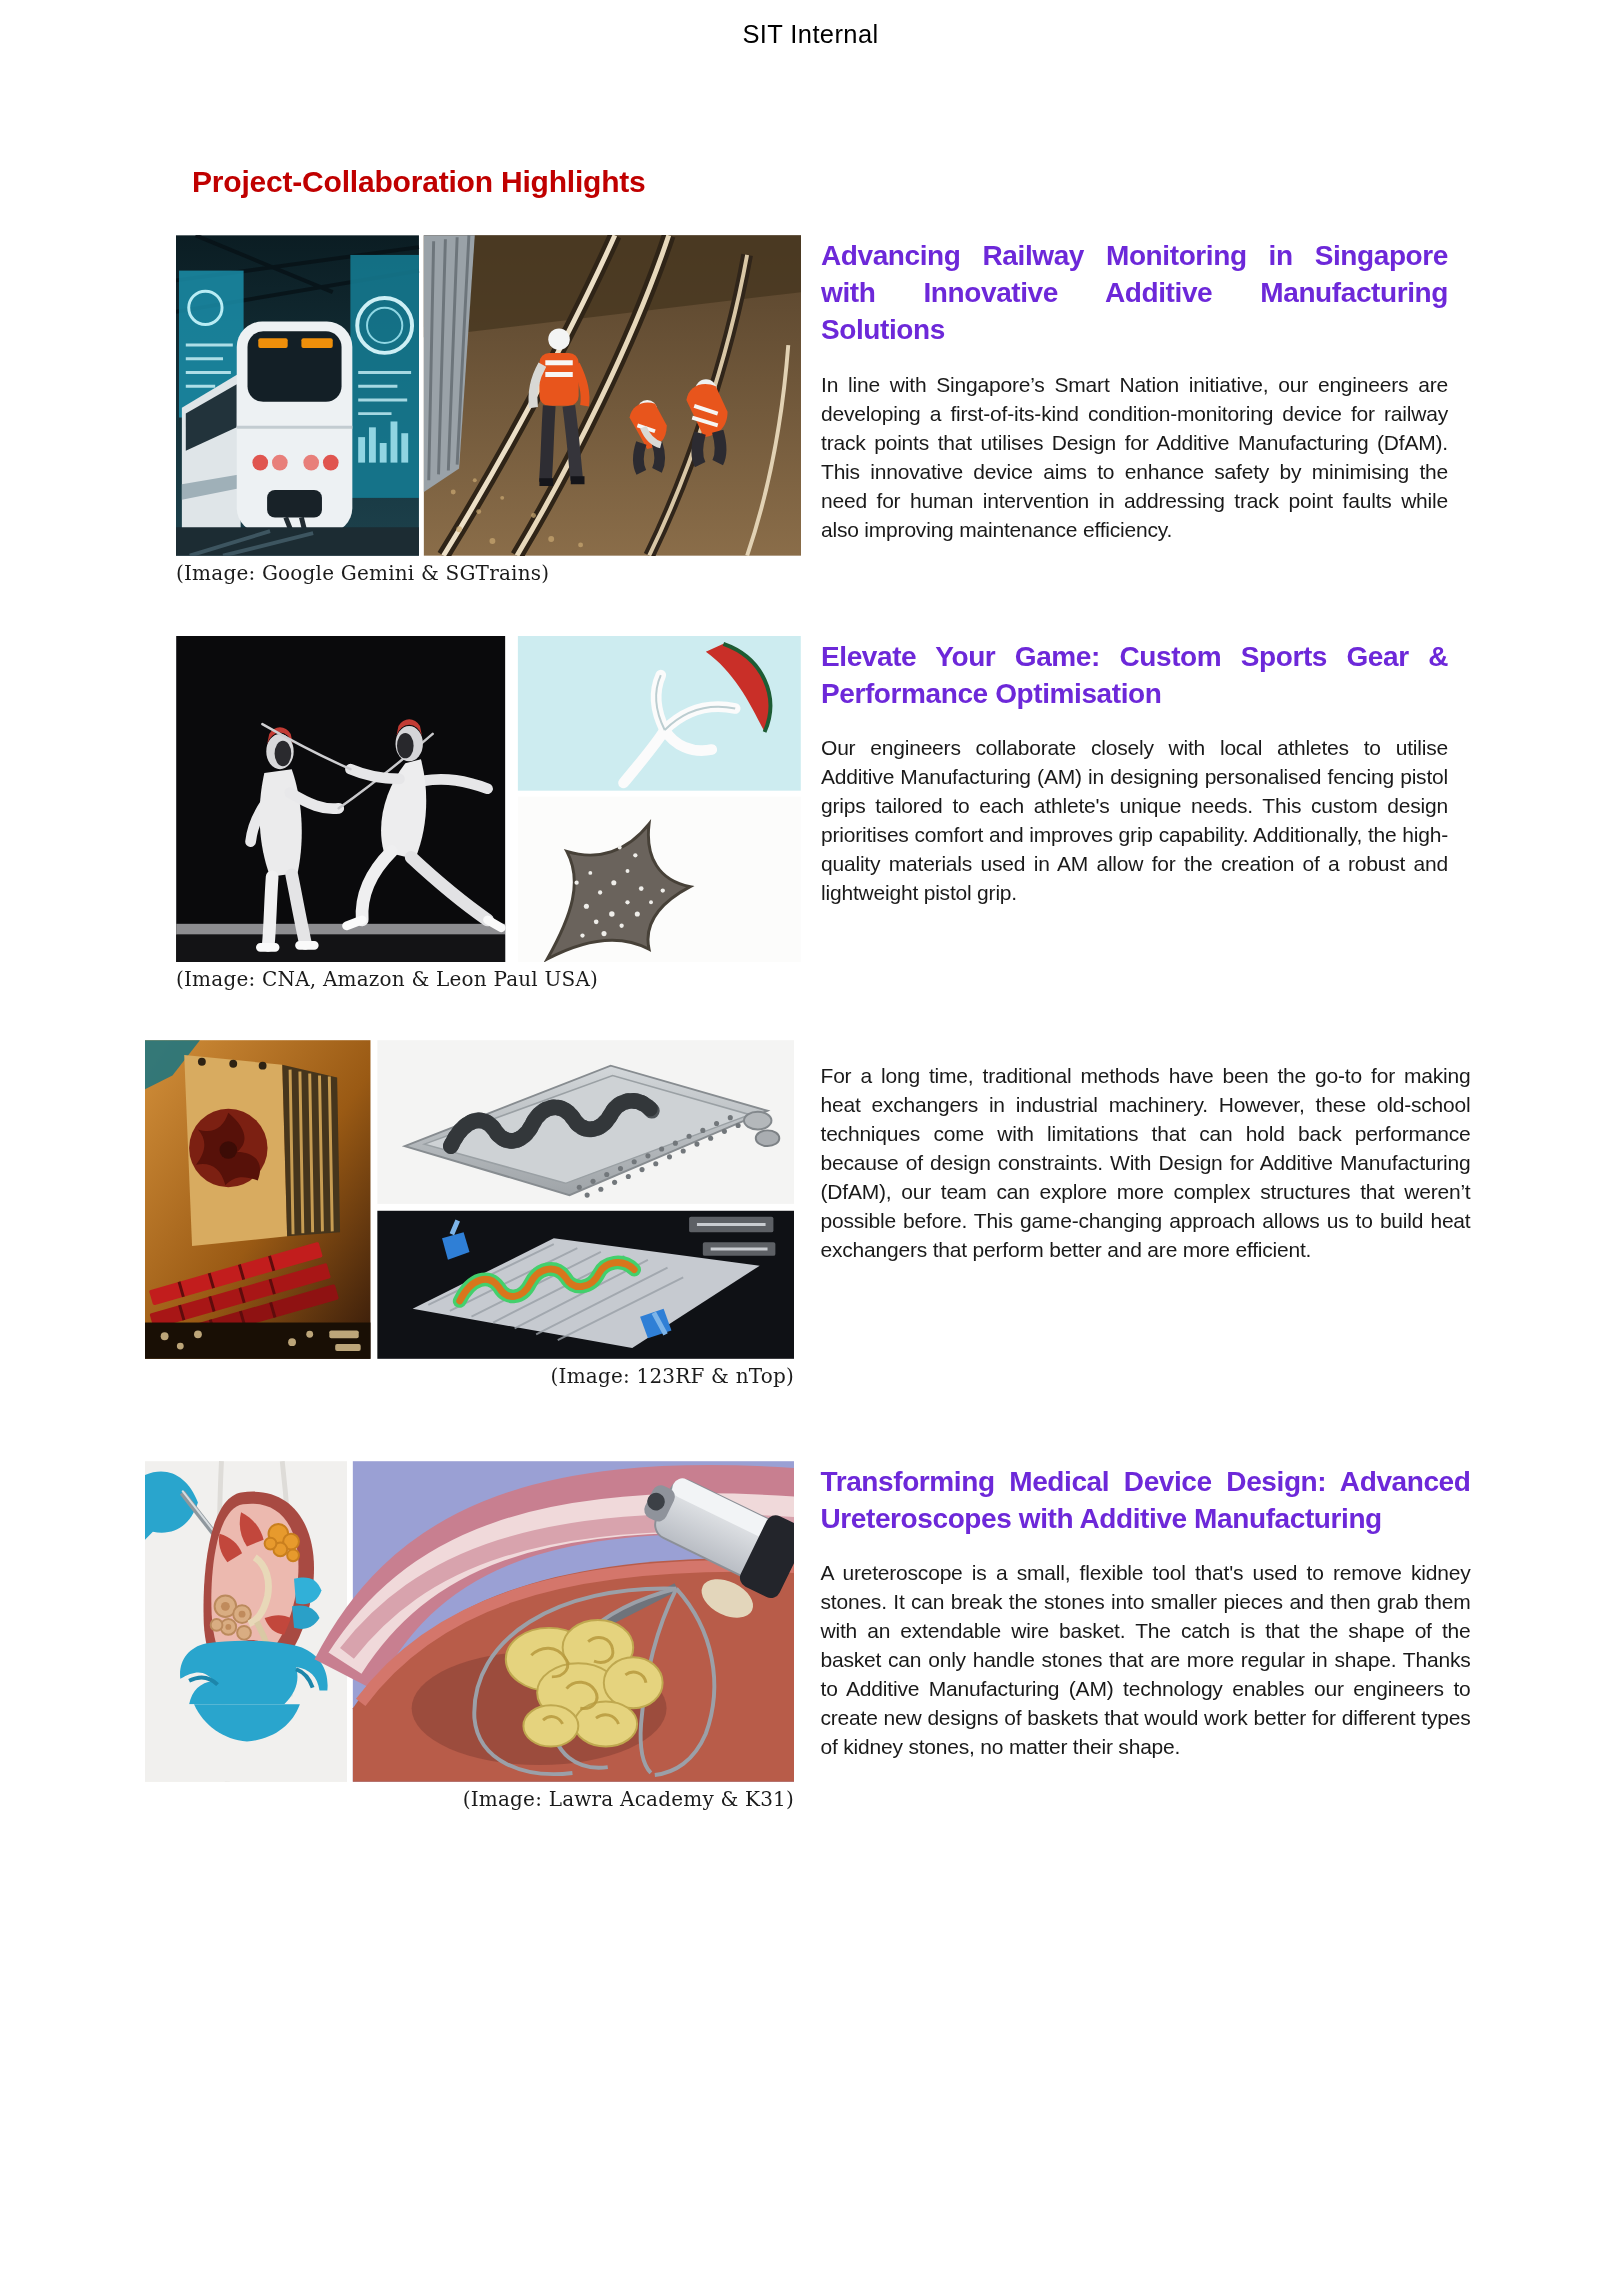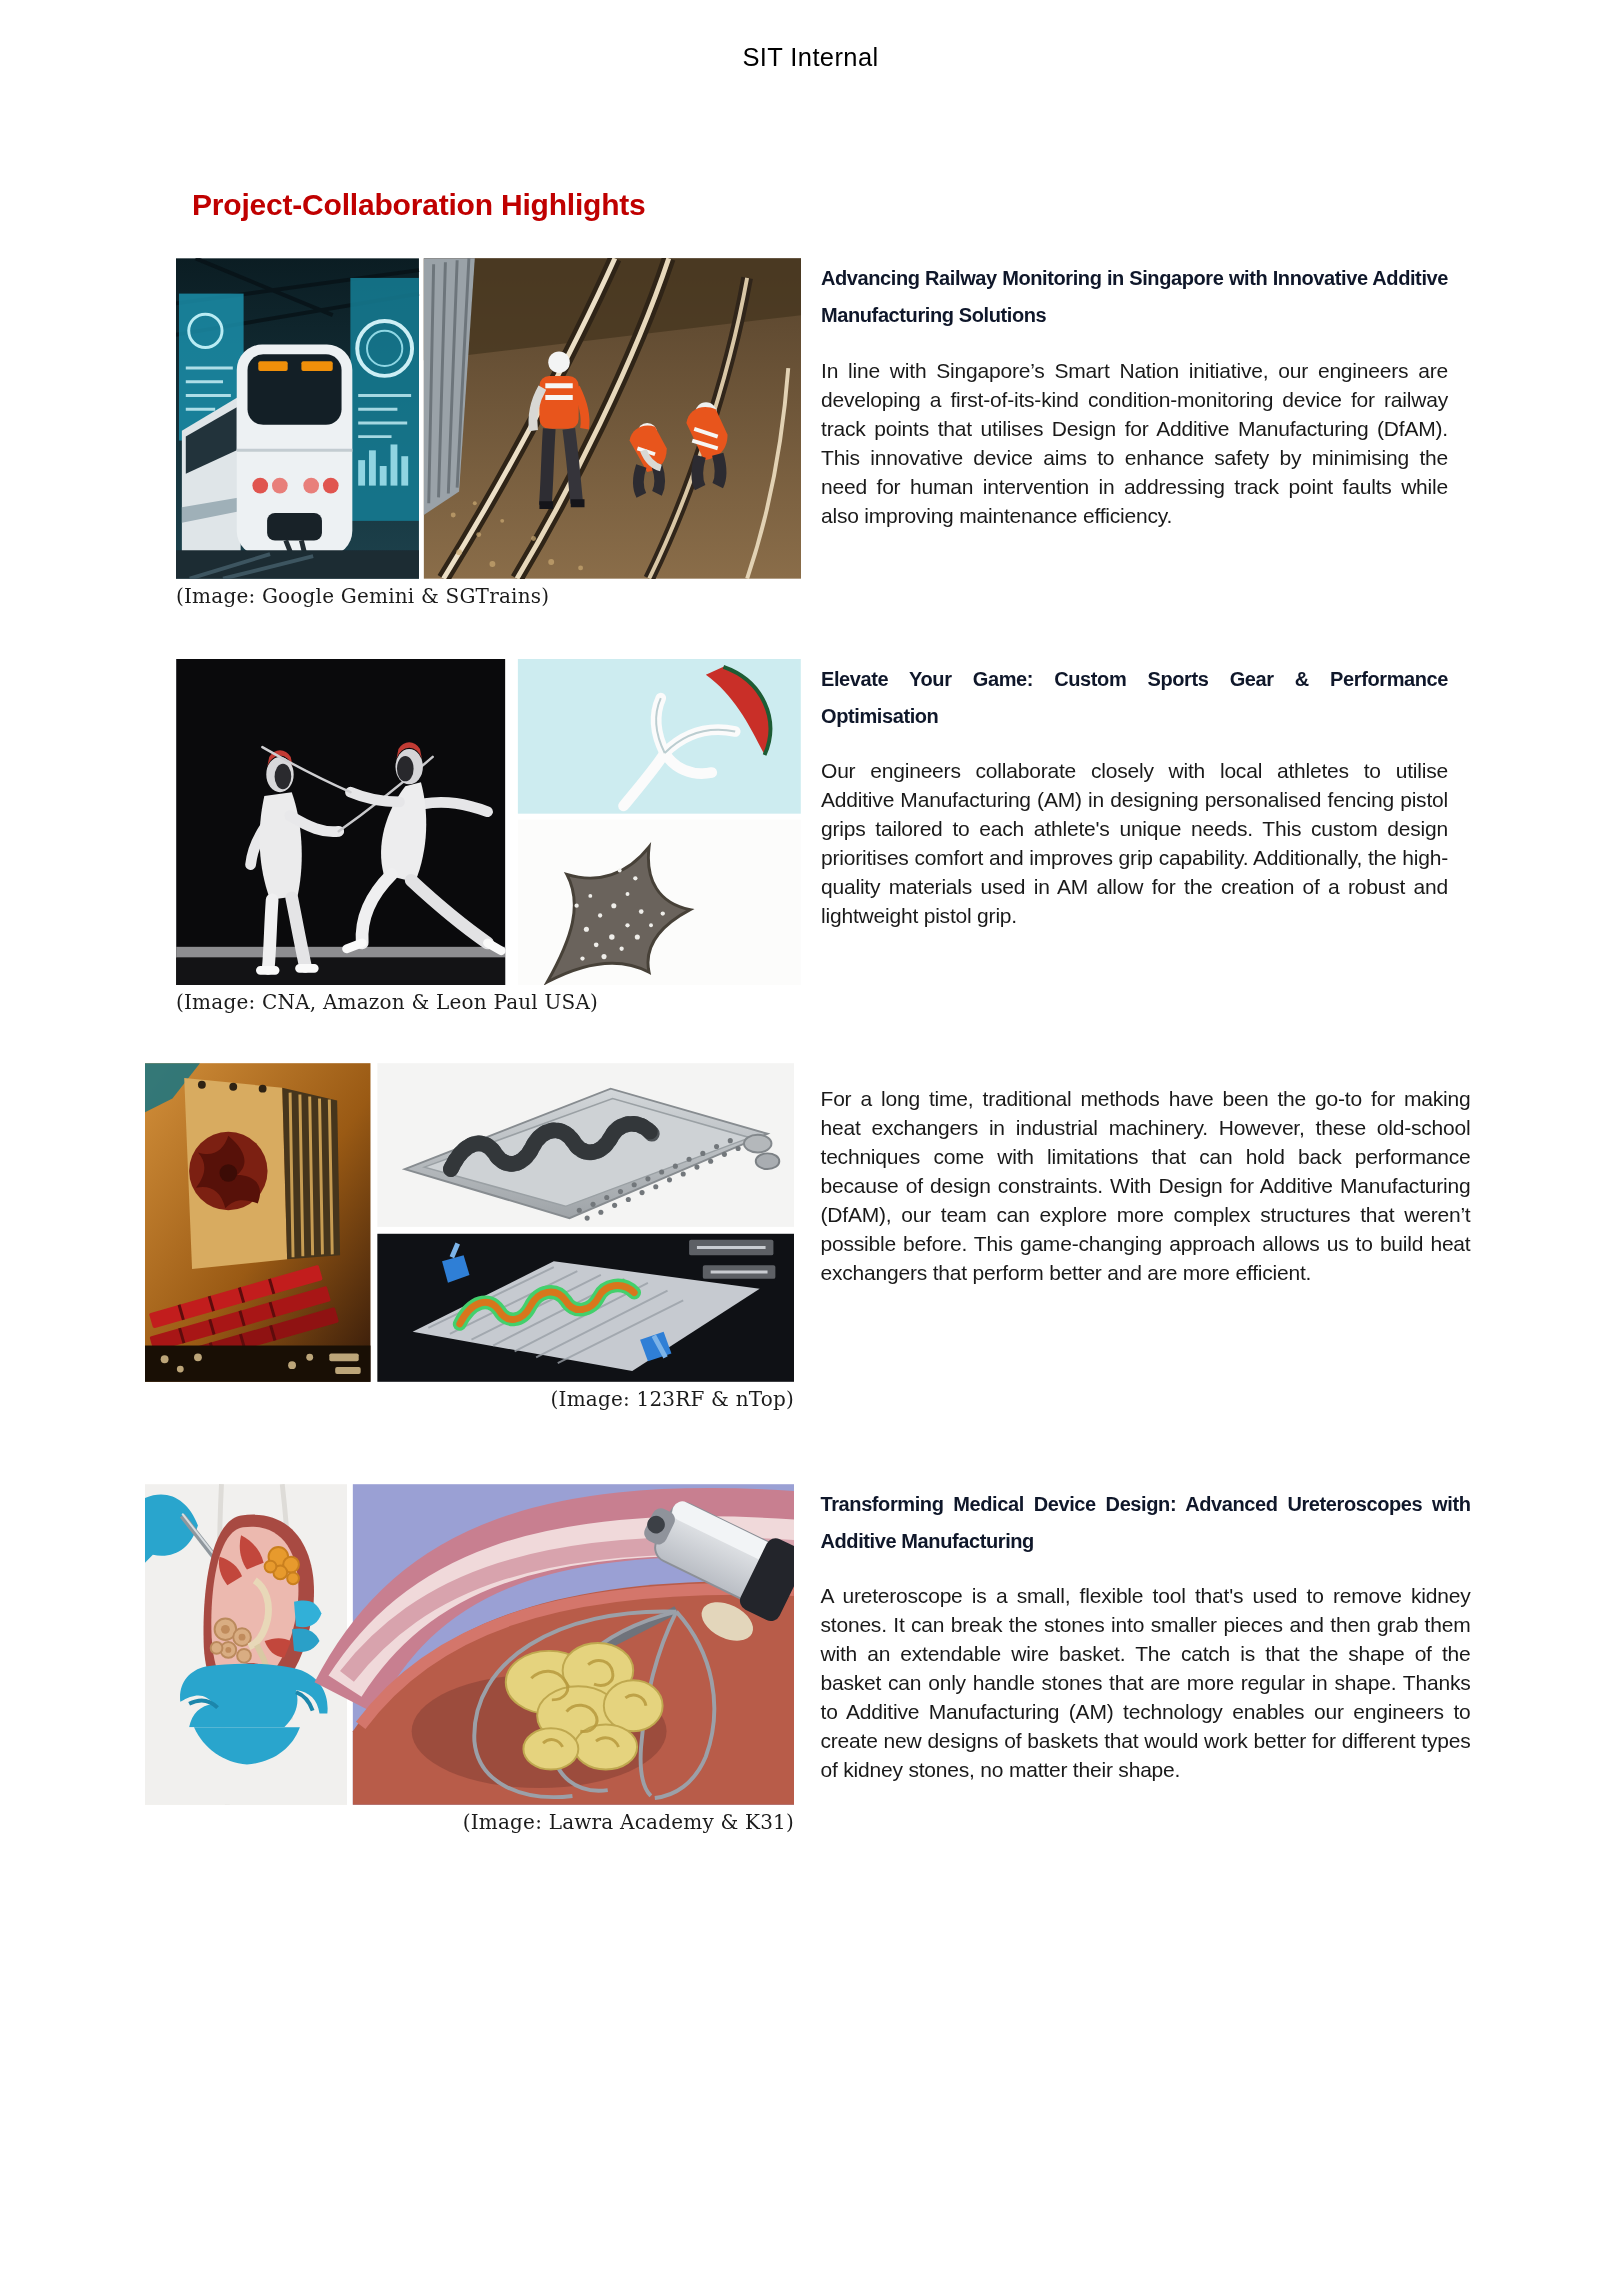--- a/index.html
+++ b/index.html
@@ -1,21 +1,21 @@
 <!DOCTYPE html>
 <html><head>
 <meta charset="utf-8">
 <style>
   * { margin:0; padding:0; box-sizing:border-box; }
   html,body { background:#ffffff; }
   body {
     width:1621px; height:2293px; overflow:hidden; position:relative;
     font-family:"Liberation Sans", sans-serif; color:#161616;
   }
-  .doc-header { text-align:center; padding-top:43px; font-size:25.5px; color:#000; letter-spacing:0.4px; }
+  .doc-header { text-align:center; padding-top:20px; font-size:25.5px; color:#000; letter-spacing:0.4px; }
   .doc-title {
     margin:116px 0 0 192px; font-size:30px; font-weight:bold; 
     color:#c00000; letter-spacing:-0.2px;
   }
   .row { display:flex; align-items:flex-start; }
   .row-a { margin-left:176px; }
   .row-a .media { width:604px; margin-right:41px; }
   .row-a .text  { width:627px; }
   .row-b { margin-left:145px; }
   .row-b .media { width:649px; margin-right:26.5px;text-align:right; }
@@ -23,22 +23,22 @@
   .row-1 { margin-top:36px; }
   .row-2 { margin-top:51px; }
   .row-3 { margin-top:49px; }
   .row-4 { margin-top:73px; }
   figure svg { display:block; }
   .caption {
     margin-top:4.9px; font-family:"DejaVu Serif", serif; font-size:20px;
     color:#1b1b1b; letter-spacing:0.2px; white-space:nowrap;
   }
   .text h2 {
-    margin-top:2px; font-size:20px; line-height:37px; font-weight:bold;
-    color:#0f172a; text-align:justify; letter-spacing:-0.4px;
+    margin-top:2px; font-size:28px; line-height:37px; font-weight:bold;
+    color:#6d28d9; text-align:justify; letter-spacing:-0.4px;
   }
   .text p {
     margin-top:21.6px; font-size:21px; line-height:29px; text-align:justify;
     color:#1a1a1a; letter-spacing:-0.2px;
   }
 </style>
 </head>
 <body>
 
 <div class="doc-header">SIT Internal</div>

